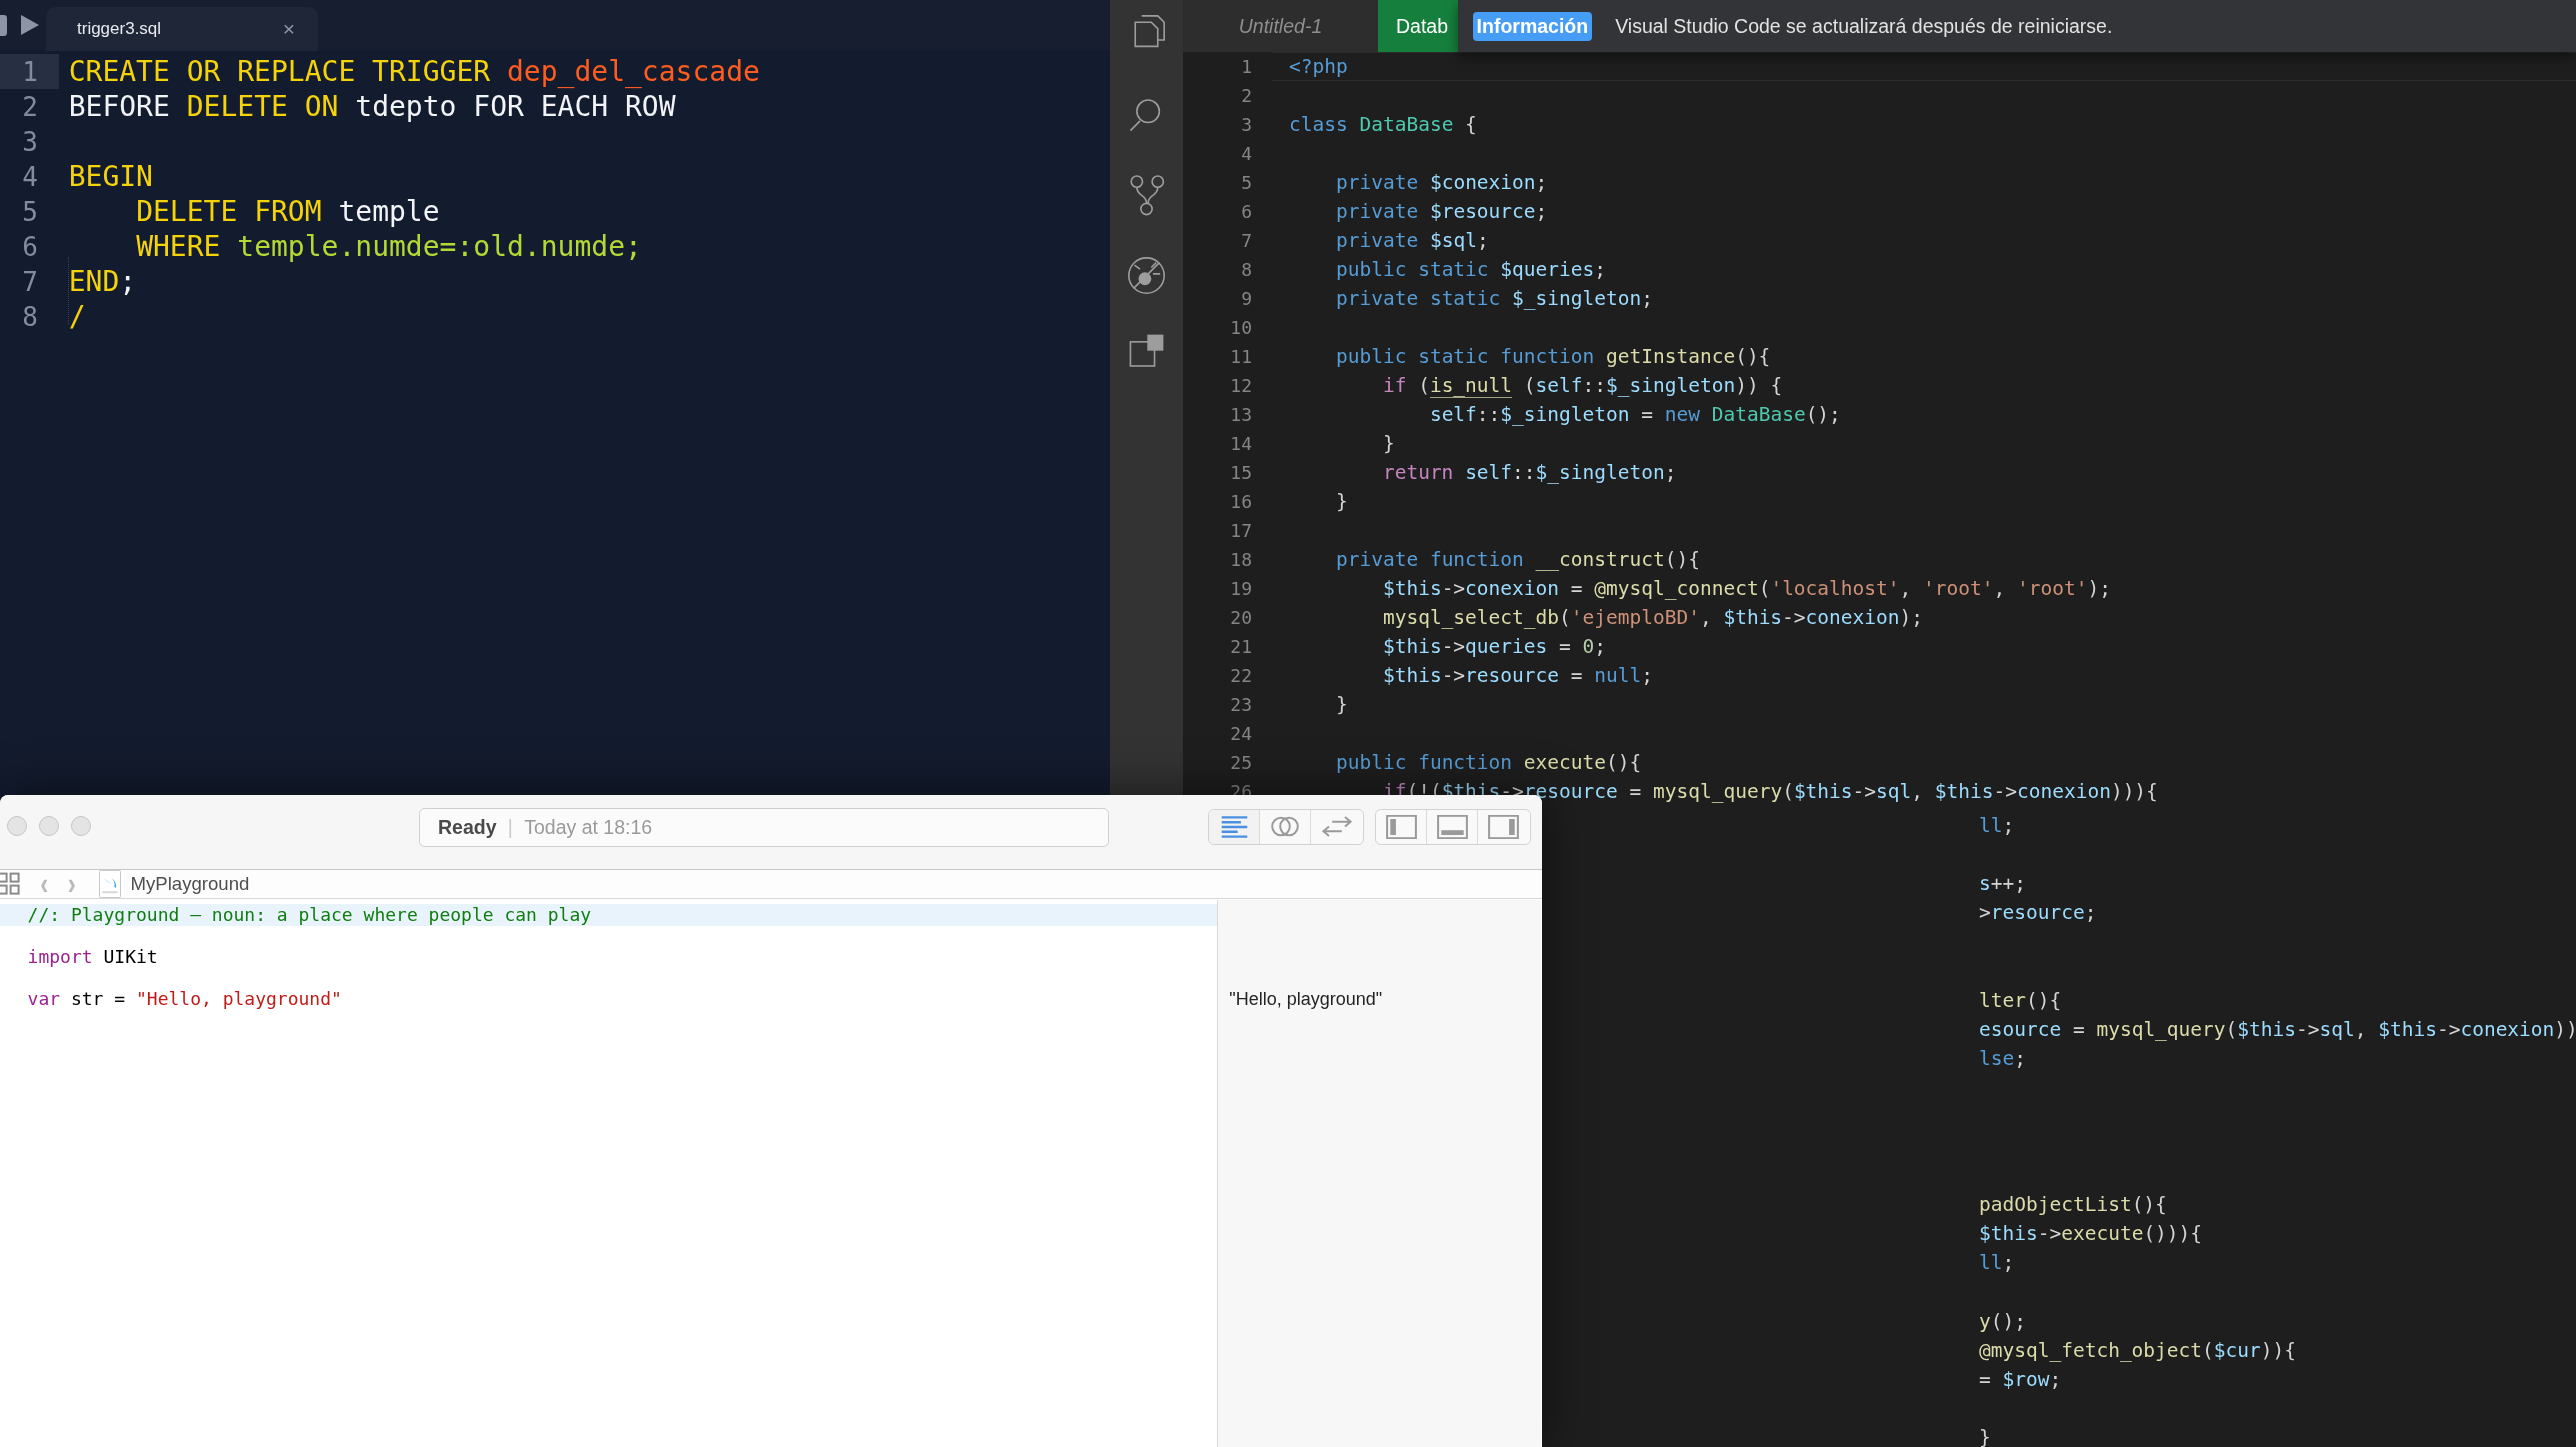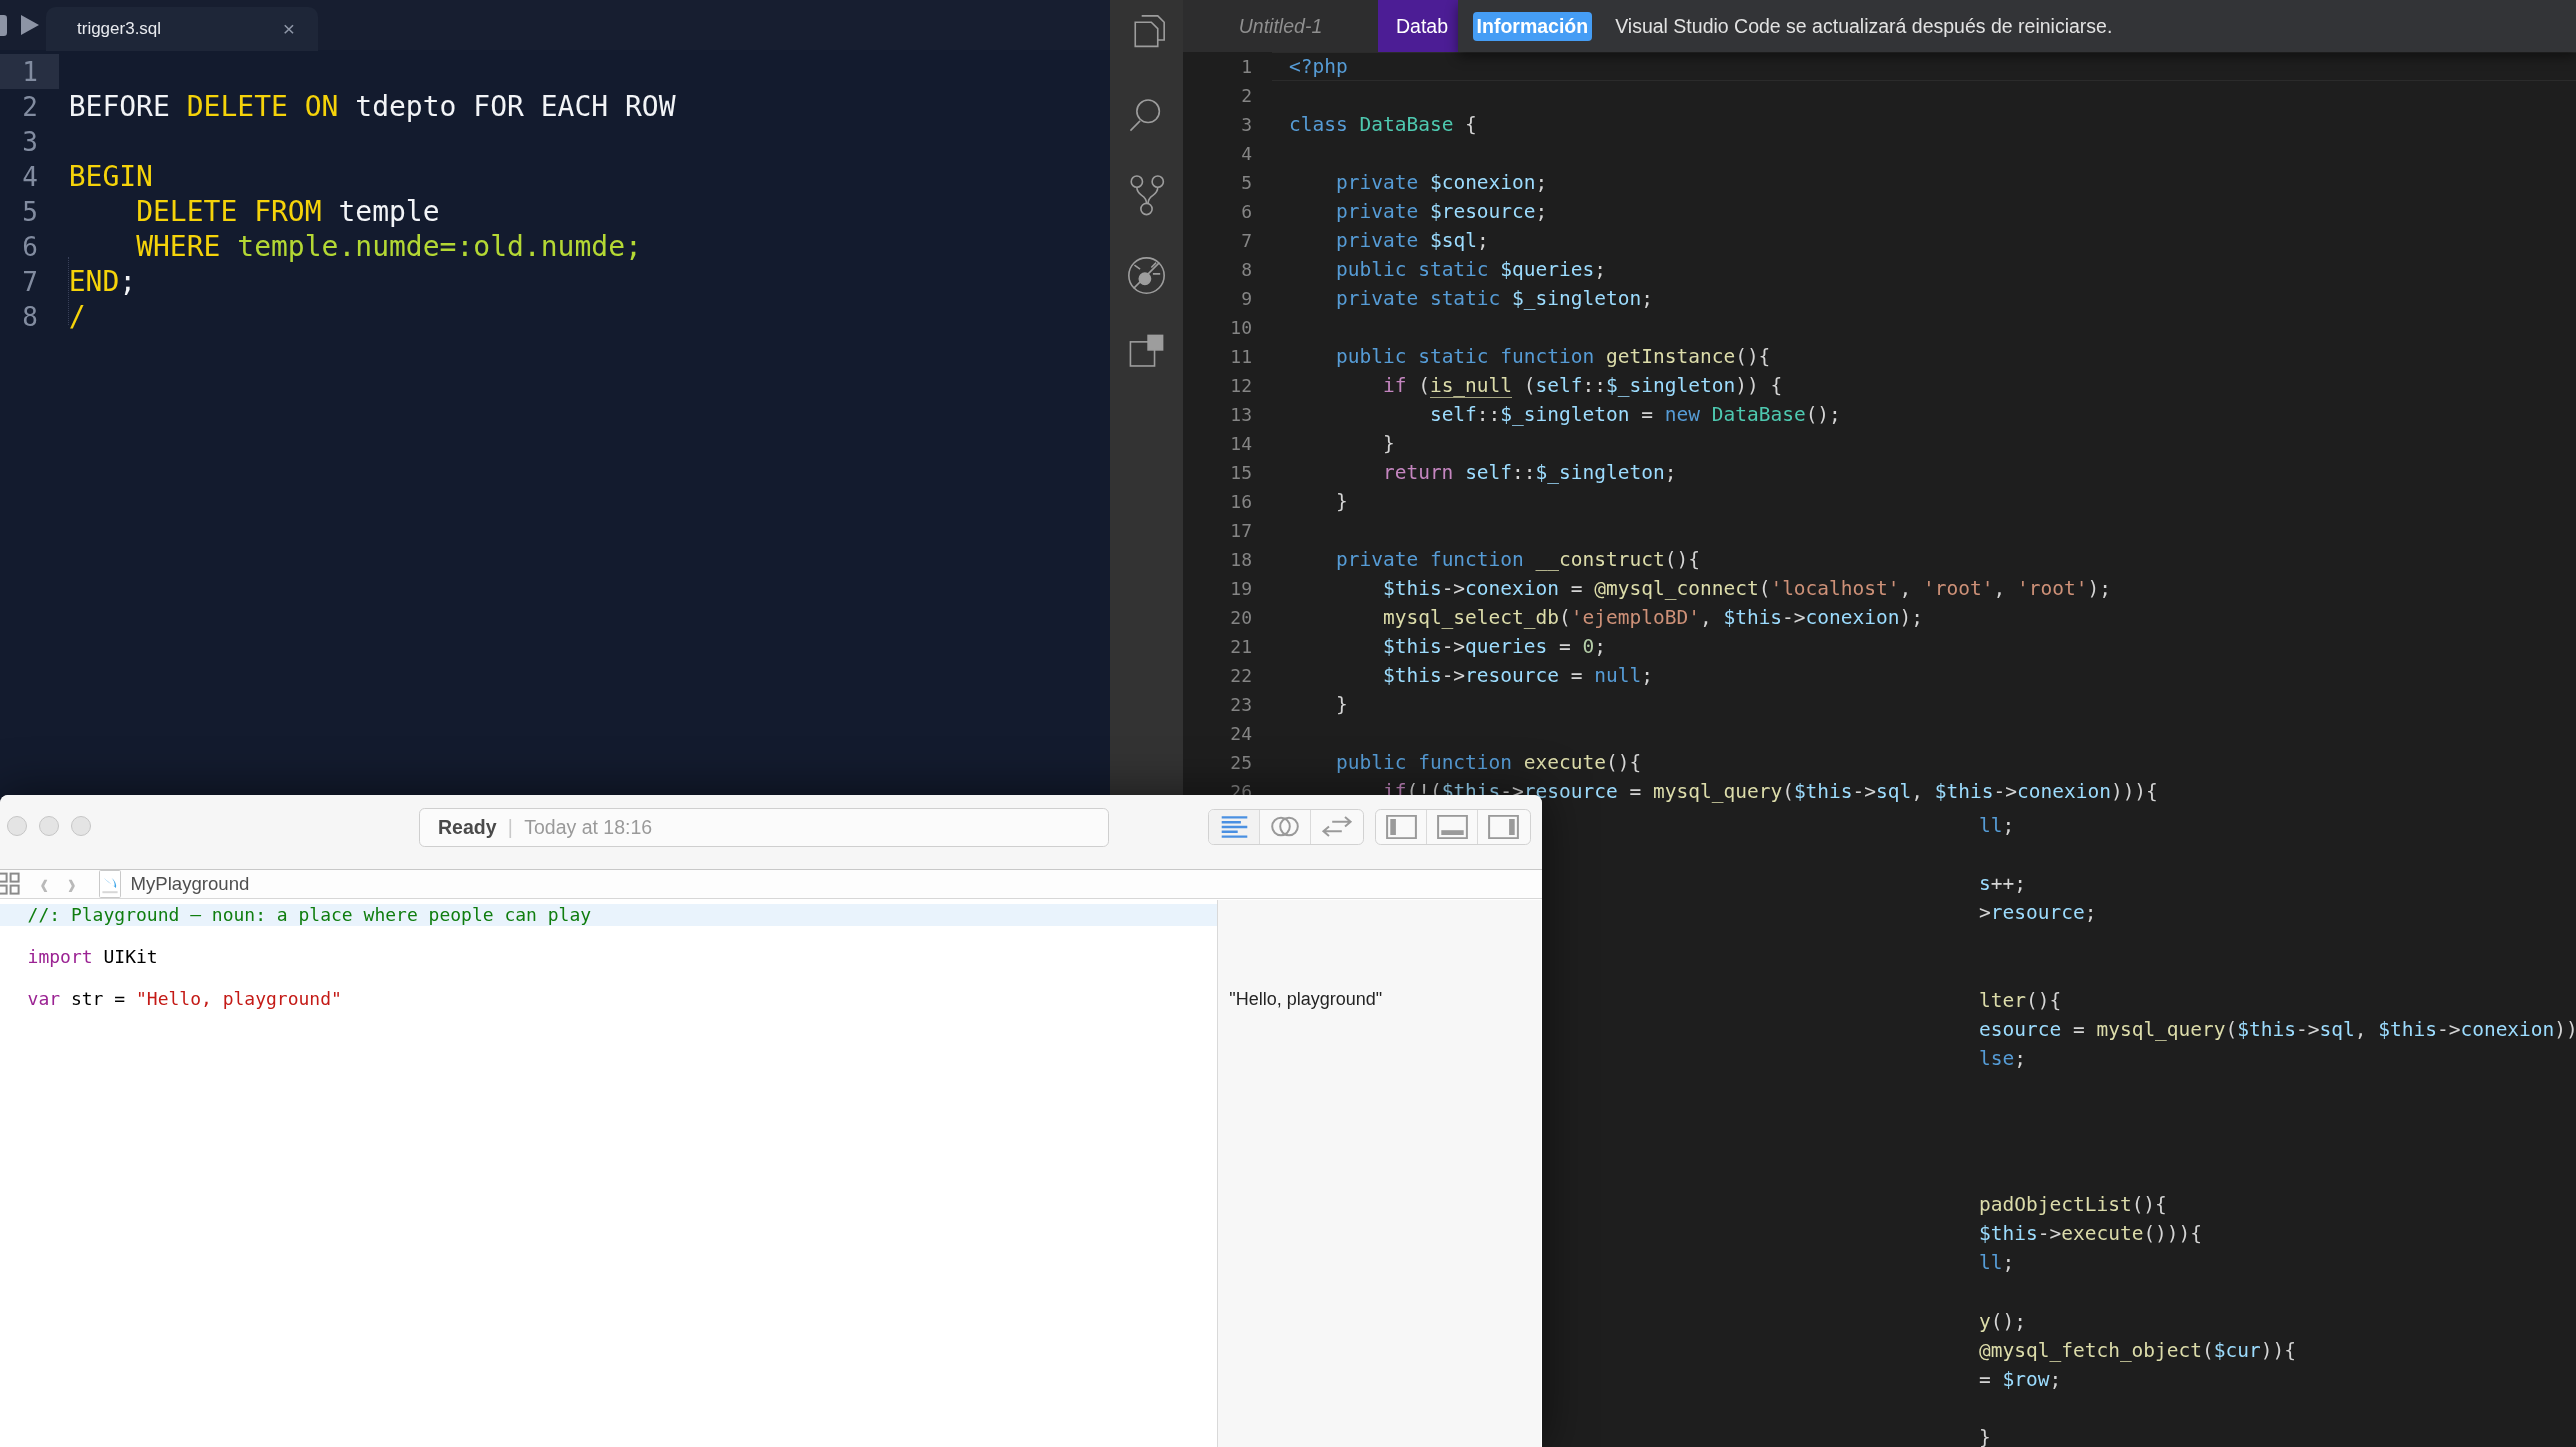--- a/index.html
+++ b/index.html
@@ -9,21 +9,21 @@
   pre, .mono { font-family:"DejaVu Sans Mono", monospace; }
 
   
   #vscode { left:1110px; top:0; width:1466px; height:1448px; background:#1e1e1e; }
   #vs-activitybar { left:0; top:0; width:73px; height:1448px; background:#333333; }
   .vs-act-icon { position:absolute; left:13.8px; width:45px; height:45px; color:#9d9d9d; }
   .vs-act-icon svg { width:45px; height:45px; stroke:#9d9d9d; fill:none; stroke-width:2; }
   #vs-tabbar { left:73px; top:0; width:1393px; height:52px; background:#252526; }
   .vs-tab { position:absolute; top:0; height:52px; display:flex; align-items:center; justify-content:center; }
   #vs-tab-1 { left:0; width:195px; background:#2d2d2e; color:#8f8f8f; font-style:italic; font-size:19.5px; }
-  #vs-tab-2 { left:195px; width:89px; background:#4c1d95; color:#ffffff; font-size:19.5px; justify-content:flex-start; padding-left:18px; }
+  #vs-tab-2 { left:195px; width:89px; background:#15803d; color:#ffffff; font-size:19.5px; justify-content:flex-start; padding-left:18px; }
   #vs-notification { left:348px; top:0; width:1118px; height:52px; background:#333437;
       display:flex; align-items:center; box-shadow:0 4.9px 11.3px rgba(0,0,0,.45); z-index:5; }
   #vs-notif-badge { margin-left:14.6px; height:29px; padding:0 4px; border-radius:4px; background:#459df5;
       color:#ffffff; font-size:19.5px; font-weight:bold; display:flex; align-items:center; }
   #vs-notif-msg { margin-left:23px; color:#e2e2e2; font-size:19.5px; }
   #vs-editor { left:73px; top:52px; width:1393px; height:1396px; background:#1e1e1e; overflow:hidden; }
   .vs-row { position:relative; height:29px; display:flex; align-items:center; }
   .vs-gutter { width:106px; text-align:right; padding-right:37px; color:#858585; font-size:18px;
                font-family:"DejaVu Sans Mono", monospace; flex:none; }
   .vs-code { font-size:19.5px; line-height:29px; white-space:pre; }
@@ -270,20 +270,21 @@
     </div>
     <div id="sql-tab">
       <span id="sql-tab-label">trigger3.sql</span>
       <span id="sql-tab-close">×</span>
     </div>
   </div>
   <div class="abs" id="sql-body" style="padding-top:4px">
     <div id="sql-lines">
         <div class="sql-row">
           <div class="sql-gutter hl">1</div>
+          <pre class="sql-code"><span style="color: rgb(245, 211, 10);">CREATE OR REPLACE TRIGGER </span><span style="color: rgb(255, 92, 32);">dep_del_cascade</span></pre>
         </div>
         <div class="sql-row">
           <div class="sql-gutter">2</div>
           <pre class="sql-code"><span style="color: rgb(242, 244, 247);">BEFORE </span><span style="color: rgb(245, 211, 10);">DELETE ON</span><span style="color: rgb(242, 244, 247);"> tdepto FOR EACH ROW</span></pre>
         </div>
         <div class="sql-row">
           <div class="sql-gutter">3</div>
           <pre class="sql-code"></pre>
         </div>
         <div class="sql-row">

